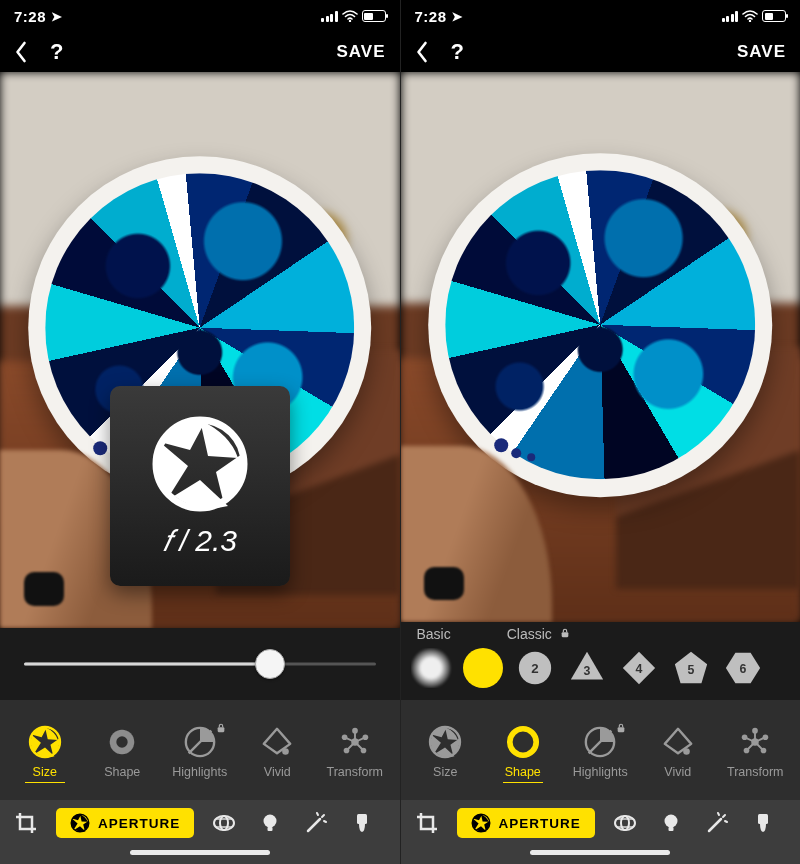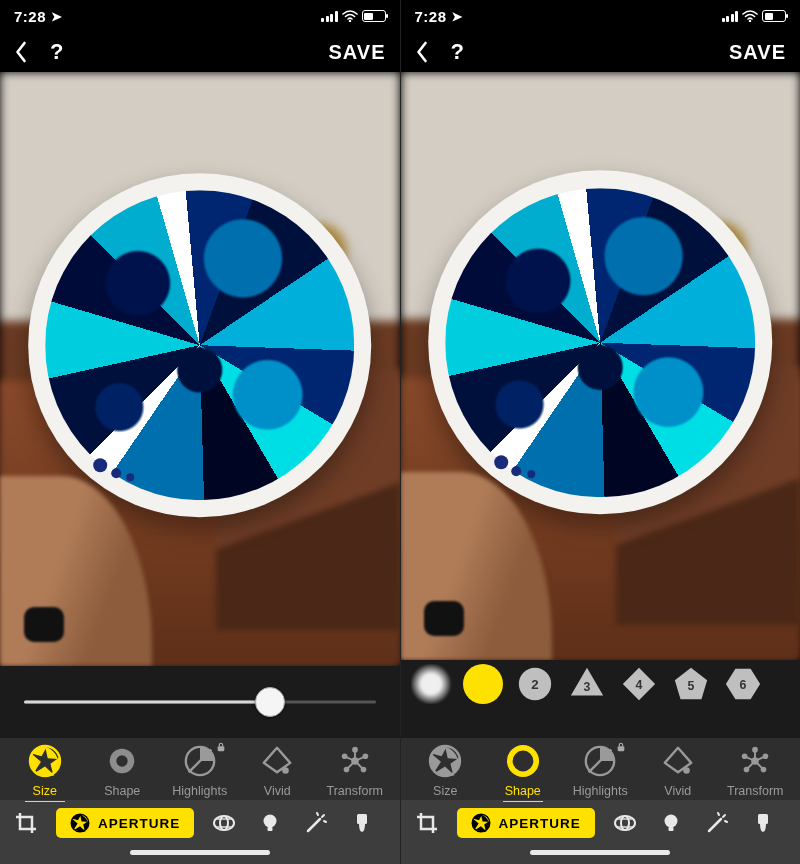--- a/index.html
+++ b/index.html
@@ -30,21 +30,21 @@
   .wifi svg{width:16px;height:12px;display:block;}
   .batt{width:24px;height:12px;border:1.3px solid #fff;border-radius:3px;position:relative;}
   .batt::after{content:"";position:absolute;right:-3px;top:3px;width:2px;height:4px;background:#fff;border-radius:1px;}
   .batt i{position:absolute;left:1.5px;top:1.5px;bottom:1.5px;width:40%;background:#fff;border-radius:1px;}
 
   
   .topbar{height:40px;display:flex;align-items:center;padding:0 14px;color:#fff;}
   .topbar .back svg{width:14px;height:22px;display:block;}
   .topbar .help{margin-left:22px;font-size:22px;font-weight:600;}
   .topbar .spacer{flex:1;}
-  .topbar .save{font-size:20px;font-weight:600;letter-spacing:1px;}
+  .topbar .save{font-size:17px;font-weight:600;letter-spacing:1px;}
 
   
   .photo{position:relative;flex:1;overflow:hidden;}
   .bg{position:absolute;inset:0;
     background:
       radial-gradient(circle at 26% 25%, #c1ab5a 0 8px, transparent 9px),
       radial-gradient(circle at 26% 33%, #7a8c8a 0 8px, transparent 9px),
       radial-gradient(circle at 34% 23%, #c1ab5a 0 8px, transparent 9px),
       radial-gradient(circle at 34% 31%, #5a6c70 0 8px, transparent 9px),
       radial-gradient(circle at 34% 39%, #6a7c80 0 8px, transparent 9px),
@@ -105,21 +105,21 @@
   .shape-head{display:flex;gap:56px;color:#bbb;font-size:14px;padding:0 6px 6px;}
   .shape-head .locked svg{width:10px;height:10px;margin-left:4px;vertical-align:1px;}
   .shape-icons{display:flex;gap:12px;align-items:center;overflow:hidden;}
   .sbtn{width:40px;height:40px;border-radius:50%;display:flex;align-items:center;justify-content:center;font-size:14px;color:#333;font-weight:600;flex:none;}
   .sbtn.blur{background:radial-gradient(circle,#efefef 0 35%,rgba(239,239,239,.05) 72%);filter:blur(1px);}
   .sbtn.sel{background:var(--yellow);}
   .sbtn.poly{background:transparent;}
   .sbtn.poly svg{width:38px;height:38px;}
 
   
-  .tools{height:62px;background:var(--tool);display:flex;justify-content:space-around;align-items:center;padding:4px 6px 0;}
+  .tools{height:100px;background:var(--tool);display:flex;justify-content:space-around;align-items:center;padding:4px 6px 0;}
   .tool{display:flex;flex-direction:column;align-items:center;gap:6px;color:var(--grey);font-size:12.5px;position:relative;width:72px;}
   .tool.active{color:var(--yellow);}
   .tool svg{width:34px;height:34px;}
   .tool .lock{position:absolute;top:-3px;right:10px;}
   .tool .lock svg{width:10px;height:10px;}
   .tool.active .uline{position:absolute;left:16px;right:16px;bottom:-4px;height:1.5px;background:var(--yellow);}
 
   
   .bottom{height:46px;background:var(--bottom);display:flex;align-items:center;gap:14px;padding:0 10px;}
   .bbtn{width:32px;height:32px;display:flex;align-items:center;justify-content:center;color:#e8e8e8;}
@@ -244,20 +244,30 @@
         <div class="art"></div>
         <div class="drips">
             <span></span>
             <span></span>
             <span></span>
           </div>
       </div>
       <div class="hand"></div>
         <div class="wrist"></div>
 
+      <div class="apcard">
+        <svg viewBox="0 0 100 100" style="color:#fff">
+            <use href="#aperture-blades"></use>
+          </svg>
+        <div class="val">
+          <em>𝑓</em>
+          <span>/</span>
+          <span>2.3</span>
+        </div>
+      </div>
     </div>
 
     <div class="panel">
       <div class="slider-row">
         <div class="slider">
           <div class="track"></div>
           <div class="fill" style="width:70%"></div>
           <div class="thumb" style="left:70%"></div>
         </div>
       </div>
@@ -389,20 +399,29 @@
             <span></span>
             <span></span>
           </div>
       </div>
       <div class="hand"></div>
         <div class="wrist"></div>
     </div>
 
     <div class="panel">
       <div class="shape-row">
+        <div class="shape-head">
+          <span>Basic</span>
+          <span class="locked">
+            <span>Classic</span>
+            <svg viewBox="0 0 12 12" style="color:#bbb">
+                <use href="#lock-ico"></use>
+              </svg>
+          </span>
+        </div>
         <div class="shape-icons">
           <div class="sbtn blur"></div>
           <div class="sbtn sel"></div>
           <div class="sbtn poly">
               <svg viewBox="0 0 40 40">
                 <circle cx="20" cy="20" r="17" fill="#bfbfbf"></circle>
                 <text x="20" y="25" text-anchor="middle" font-size="14" fill="#333">2</text>
               </svg>
             </div>
           <div class="sbtn poly">

